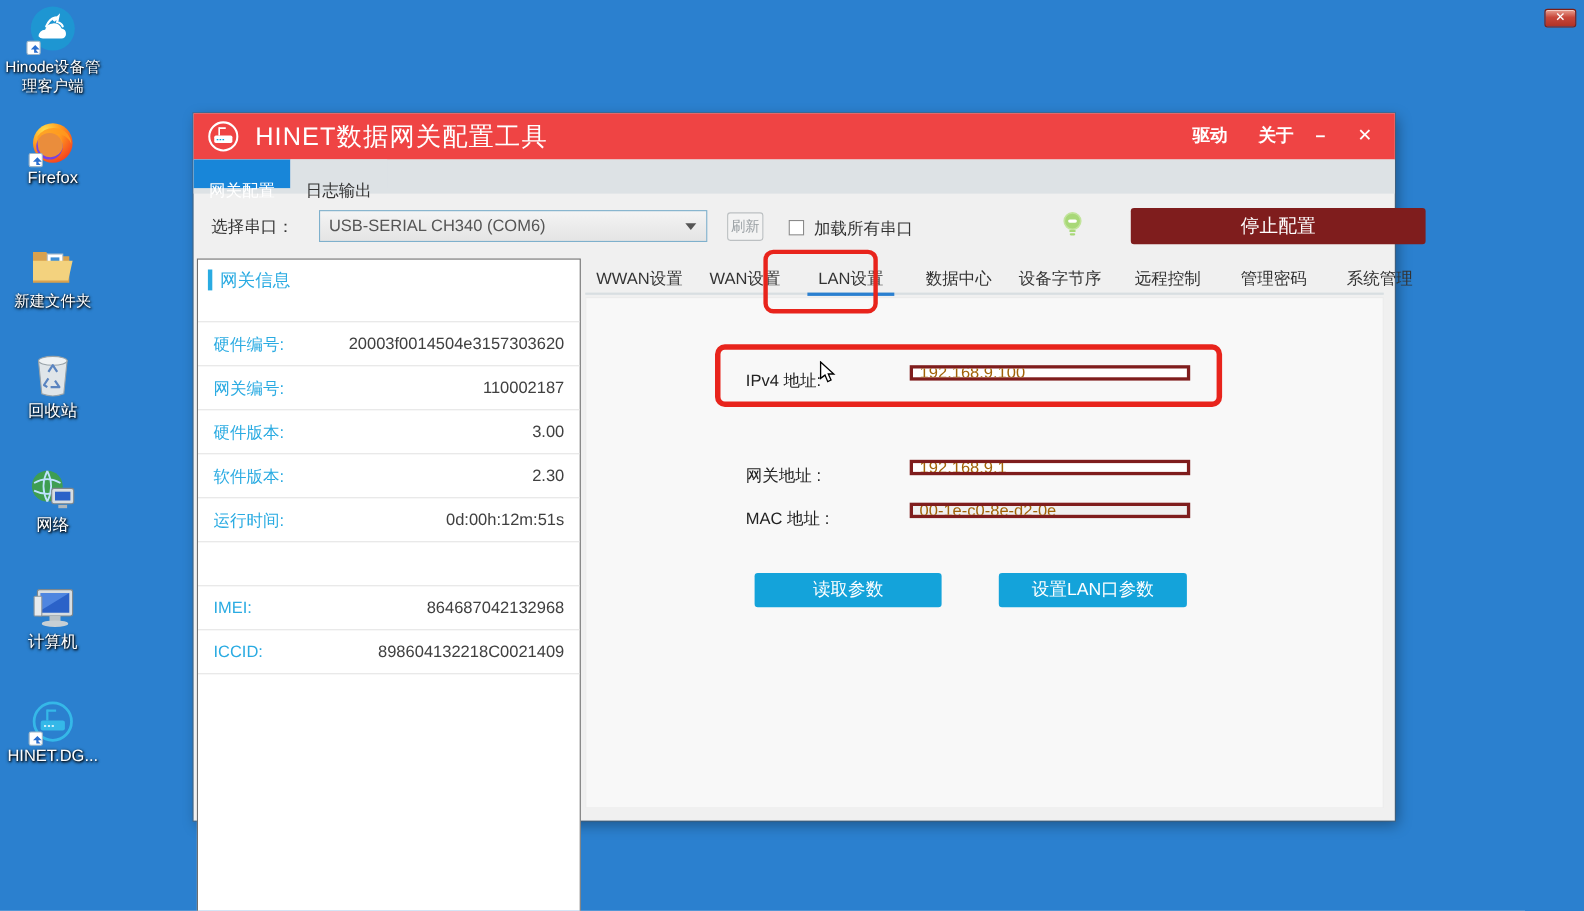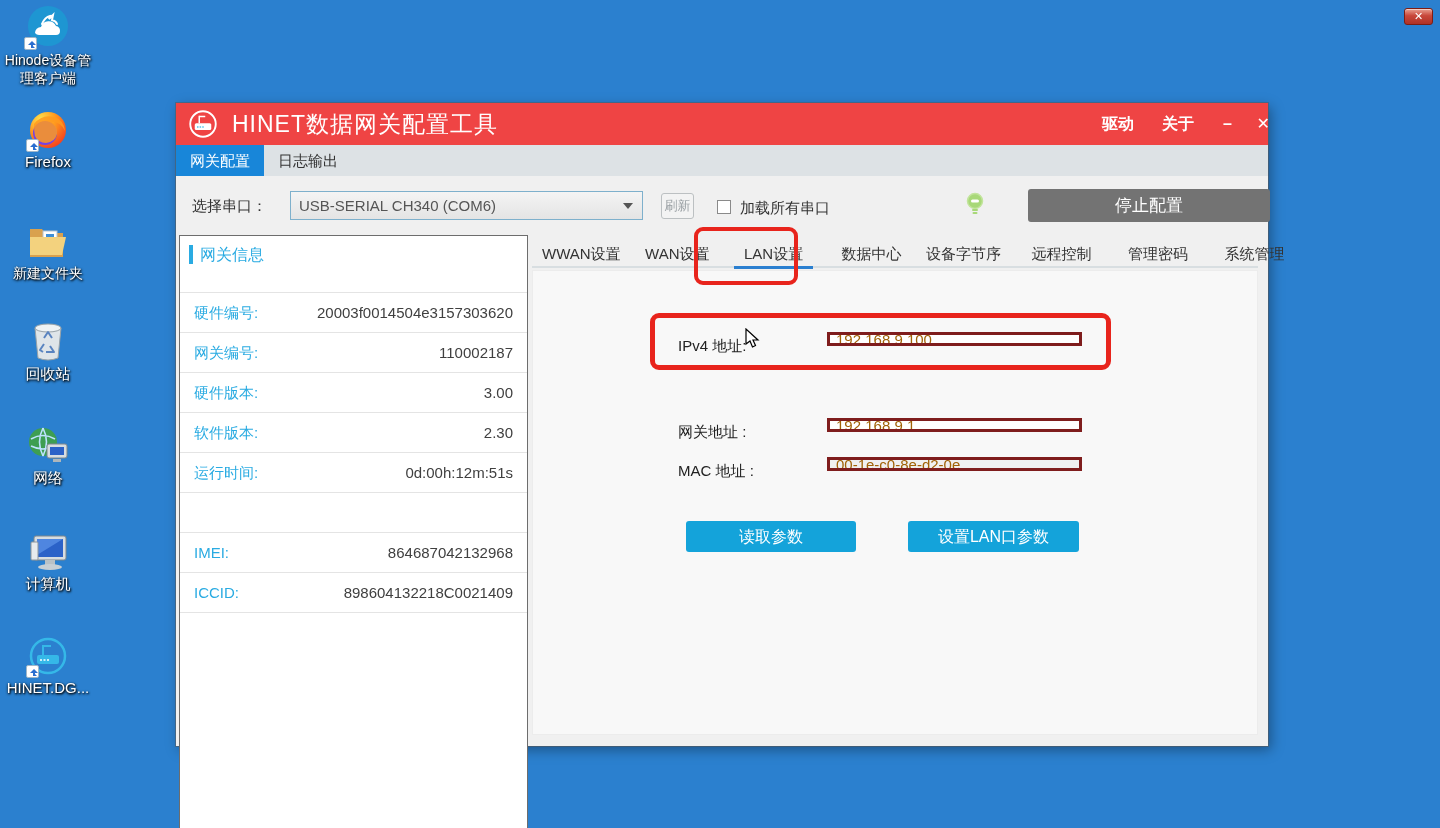--- a/index.html
+++ b/index.html
@@ -22,44 +22,44 @@
 
   
   .win { position:absolute; left:176px; top:103px; width:1092px; height:643px;
     background:#f0f0f0; box-shadow:0 0 0 1px rgba(90,90,90,.55), 3px 4px 12px rgba(0,0,0,.35); }
 
   .titlebar { position:absolute; left:0; top:0; right:0; height:42px; background:#ef4444; }
   .titlebar .logo { position:absolute; left:12px; top:6px; }
   .titlebar .title { position:absolute; left:56px; top:0; line-height:42px;
     color:#fff; font-size:23px; letter-spacing:1px; }
   .tb-btn { position:absolute; top:0; height:60px; line-height:42px; color:#fff;
-    font-size:16px; font-weight:bold; cursor:pointer; text-align:right; }
+    font-size:16px; font-weight:bold; cursor:pointer; text-align:left; }
 
   .maintabs { position:absolute; left:0; top:42px; right:0; height:31px; background:#dde2e5; }
-  .mtab { float:left; height:31px; line-height:31px; padding:0 14px; font-size:15px;
+  .mtab { float:left; height:17px; line-height:31px; padding:13px 14px; font-size:15px;
     color:#333; cursor:pointer; background:#d3d9dc; }
   .mtab.active { background:#1886d9; color:#fff; }
   .mtab.inactive { background:#dde2e5; }
 
   
   .lbl-serial { position:absolute; left:16px; top:94px; font-size:15px; color:#333; }
   .combo { position:absolute; left:114px; top:88px; width:353px; height:29px;
     background:linear-gradient(#f4f4f4,#e4e4e4); border:1px solid #7eb0cc; cursor:pointer; }
   .combo .val { position:absolute; left:8px; top:0; line-height:27px; font-size:15px; color:#555; }
   .combo .arrow { position:absolute; right:9px; top:11px; width:0; height:0;
     border-left:5px solid transparent; border-right:5px solid transparent; border-top:6px solid #555; }
   .btn-refresh { position:absolute; left:485px; top:90px; width:33px; height:26px;
     background:#f3f3f3; border:1px solid #bcc0c2; border-radius:3px; font-size:13px;
     color:#9aa0a4; text-align:center; line-height:24px; cursor:pointer; }
   .chk { position:absolute; left:541px; top:97px; width:14px; height:14px; background:#fff;
     border:1px solid #8a8a8a; cursor:pointer; }
   .lbl-loadall { position:absolute; left:564px; top:96px; font-size:15px; color:#333; }
   .bulb { position:absolute; left:789px; top:89px; }
-  .btn-stop { position:absolute; left:852px; top:86px; width:242px; height:33px;
-    background:#737373; color:#fff; font-size:17px; text-align:center; line-height:33px;
+  .btn-stop { position:absolute; left:852px; top:86px; width:268px; height:33px;
+    background:#7f1d1d; color:#fff; font-size:17px; text-align:center; line-height:33px;
     border-radius:3px; cursor:pointer; }
 
   
   .info-panel { position:absolute; left:3px; top:132px; width:349px; height:600px;
     background:#fff; border:1px solid #6d6d6d; }
   .info-head { position:relative; height:56px; }
   .info-head .bar { position:absolute; left:9px; top:9px; width:4px; height:19px; background:#2aabe2; }
   .info-head .txt { position:absolute; left:20px; top:9px; font-size:16px; color:#2aabe2; }
   .info-row { position:relative; height:40px; border-top:1px solid #e4e4e4; }
   .info-row .k { position:absolute; left:14px; top:11px; font-size:15px; color:#2aabe2; }

